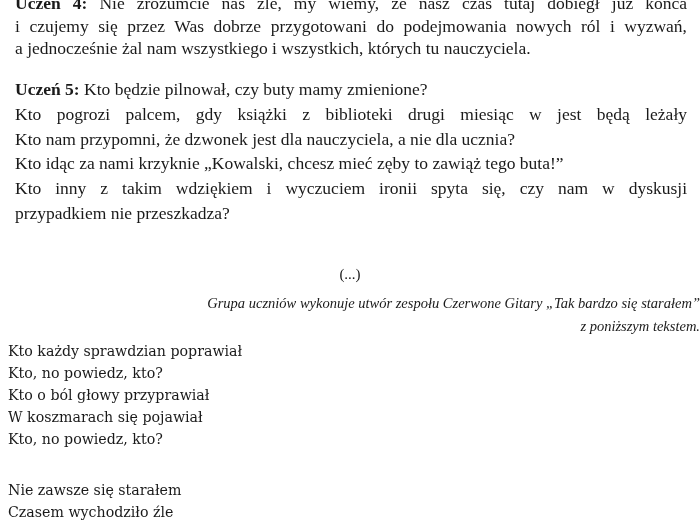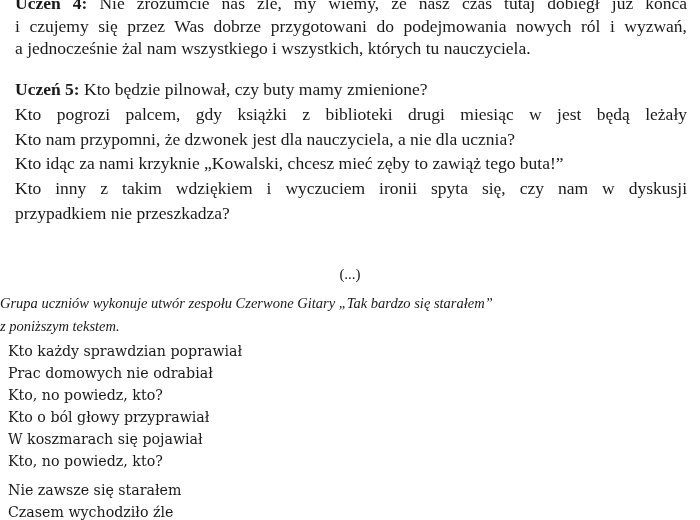--- a/index.html
+++ b/index.html
@@ -55,21 +55,21 @@
       top: 266px;
       left: 0;
       width: 700px;
       text-align: center;
       font-size: 15px;
     }
     .stage {
       position: absolute;
       left: 0;
       width: 700px;
-      text-align: left;
+      text-align: right;
       font-style: italic;
       font-size: 14.5px;
     }
     #stage1 { top: 295px; }
     #stage2 { top: 318px; }
     .song {
       position: absolute;
       left: 8px;
       font-family: "DejaVu Serif", "Liberation Serif", serif;
       font-size: 14.2px;
@@ -102,21 +102,20 @@
     <span class="line last">przypadkiem nie przeszkadza?</span>
   </div>
 
   <div class="ellipsis">(...)</div>
 
   <div class="stage" id="stage1">Grupa uczniów wykonuje utwór zespołu Czerwone Gitary „Tak bardzo się starałem”</div>
   <div class="stage" id="stage2">z poniższym tekstem.</div>
 
   <div class="song" id="stanza1">
     <span class="verse-line">Kto każdy sprawdzian poprawiał</span>
-    <span class="verse-line">Prac domowych nie odrabiał</span>
     <span class="verse-line">Kto, no powiedz, kto?</span>
     <span class="verse-line">Kto o ból głowy przyprawiał</span>
     <span class="verse-line">W koszmarach się pojawiał</span>
     <span class="verse-line">Kto, no powiedz, kto?</span>
   </div>
 
   <div class="song" id="stanza2">
     <span class="verse-line">Nie zawsze się starałem</span>
     <span class="verse-line">Czasem wychodziło źle</span>
   </div>

